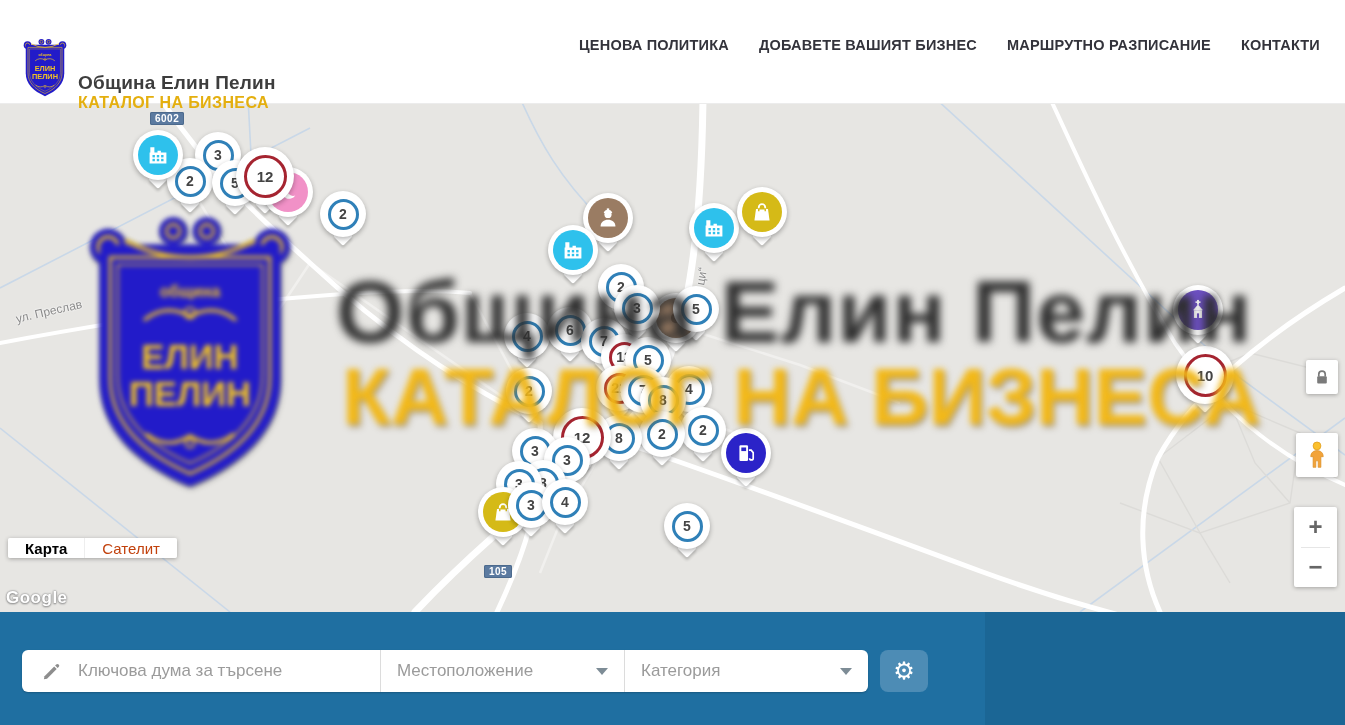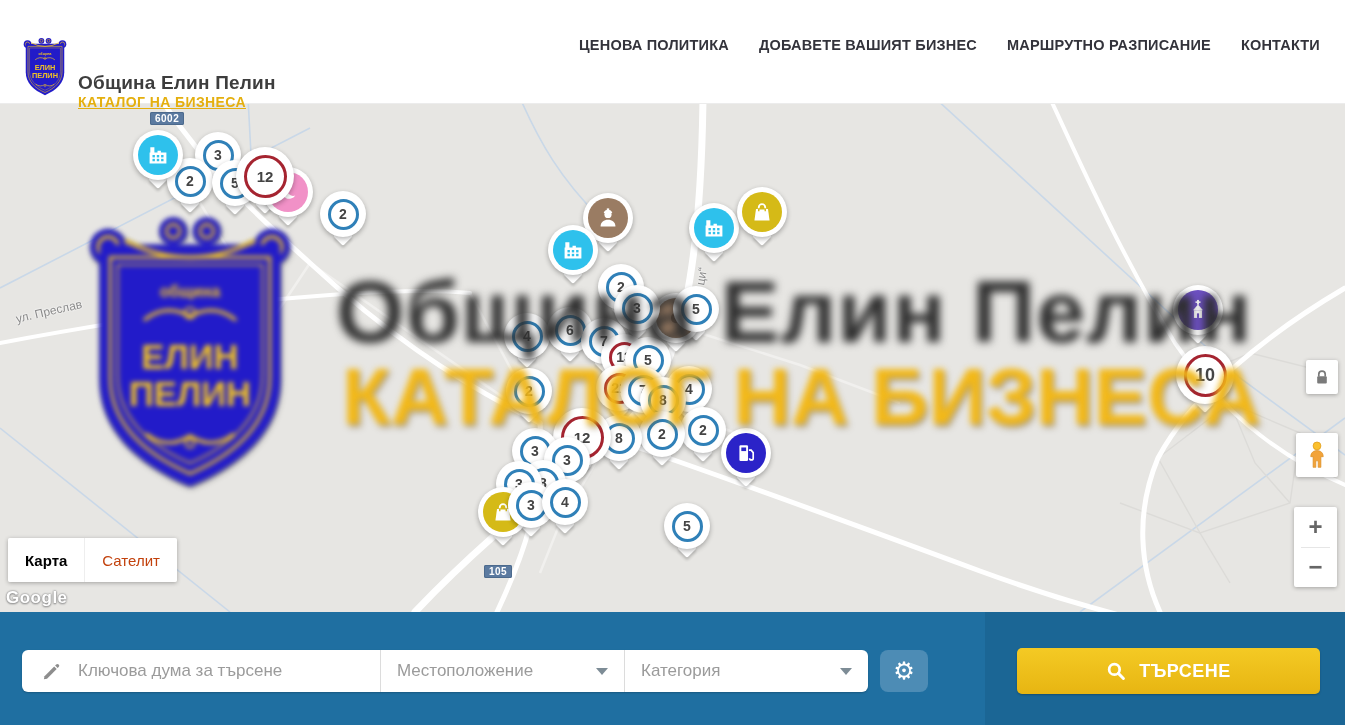--- a/index.html
+++ b/index.html
@@ -6,21 +6,21 @@
   .page{position:relative;width:1345px;height:725px;overflow:hidden;
         font-family:"Liberation Sans",sans-serif;background:#fff;}
 
   
   .header{position:absolute;left:0;top:0;width:1345px;height:103px;background:#fff;
           border-bottom:1px solid #ececec;z-index:30;}
   .brand{position:absolute;left:22px;top:24px;display:flex;align-items:center;}
   .brand-logo{width:46px;height:60px;}
   .brand-text{margin-left:10px;line-height:1.15;margin-top:48px;}
   .brand-title{font-size:19px;font-weight:bold;color:#3d3d3d;letter-spacing:.2px;}
-  .brand-sub{font-size:14px;font-weight:bold;letter-spacing:.4px;text-decoration:underline;}
+  .brand-sub{font-size:16px;font-weight:bold;letter-spacing:.4px;}
   .nav{position:absolute;right:25px;top:0;height:89px;display:flex;align-items:center;gap:30px;}
   .nav-item{font-size:14.5px;font-weight:bold;color:#33333b;letter-spacing:.2px;cursor:pointer;white-space:nowrap;}
 
   
   .map{position:absolute;left:0;top:103px;width:1345px;height:509px;background:#e7e6e3;overflow:hidden;}
   .map-roads{position:absolute;left:0;top:0;z-index:1;}
   .map-layer{position:absolute;left:0;top:0;width:100%;height:100%;}
   .labels-layer{z-index:2;}
   .markers-layer{z-index:3;}
   .street-label{position:absolute;font-size:12px;color:#8a8a8a;white-space:nowrap;
@@ -45,21 +45,21 @@
   .wm-shield{position:absolute;left:85px;top:110px;width:210px;height:282px;filter:blur(2.5px) drop-shadow(1px 2px 2px rgba(0,0,0,.45));}
   .wm-title{position:absolute;left:336px;top:158px;font-size:88px;font-weight:bold;color:#2e2e2e;
             letter-spacing:1px;filter:blur(4px);white-space:nowrap;}
   .wm-sub{position:absolute;left:342px;top:248px;font-size:80px;font-weight:800;color:#f2b818;
           letter-spacing:0;filter:blur(3px);white-space:nowrap;
           text-shadow:2px 3px 3px rgba(70,45,0,.45);}
 
   
   .maptype{position:absolute;left:8px;top:435px;z-index:10;display:flex;
            box-shadow:0 1px 4px rgba(0,0,0,.3);border-radius:2px;overflow:hidden;}
-  .maptype button{border:0;background:#fff;height:44px;font-family:"Liberation Sans",sans-serif;
+  .maptype button{border:0;background:#fff;height:20px;font-family:"Liberation Sans",sans-serif;
                   font-size:15px;padding:0 17px;cursor:pointer;}
   .maptype .active{font-weight:bold;color:#000;}
   .maptype .inactive{color:#c2410c;border-left:1px solid #eee;}
   .google-logo{position:absolute;left:6px;bottom:4px;z-index:10;font-size:17px;font-weight:bold;color:#fff;
                letter-spacing:.5px;cursor:pointer;
                text-shadow:0 0 2px #9a9a9a,0 0 2px #9a9a9a,0 1px 2px #8a8a8a;}
   .attribution{position:absolute;right:4px;bottom:1px;z-index:10;display:flex;gap:3px;font-size:10.5px;color:#3a3a3a;}
   .attribution span{background:rgba(245,245,245,.82);padding:1px 5px;cursor:pointer;white-space:nowrap;}
   .ctl{position:absolute;background:#fff;border-radius:2px;box-shadow:0 1px 4px rgba(0,0,0,.3);z-index:10;
        display:flex;align-items:center;justify-content:center;cursor:pointer;}
@@ -432,21 +432,21 @@
               <rect x="9.2" y="1.6" width="1.6" height="4" fill="#fff"></rect>
     <rect x="7.9" y="2.8" width="4.2" height="1.3" fill="#fff"></rect>
     <path d="M10 5.4 L14.2 10.2 H5.8 z" fill="#fff"></path>
               <rect x="6.6" y="10.2" width="6.8" height="6.4" fill="#fff"></rect>
     <rect x="9.1" y="12.8" width="1.8" height="3.8" fill="#6d50c3"></rect>
             </svg>
           </div>
         </div>
         <div class="pin" style="height: 58px; width: 58px; left: 1176px; top: 243px;">
           <div class="ring" style="height: 37px; width: 37px; border-color: rgb(165, 36, 48);">
-            <span style="font-size: 18px;">10</span>
+            <span style="font-size: 15px;">10</span>
           </div>
         </div>
       </div>
 
     <div class="watermark">
       <span class="wm-shield"><svg viewBox="0 0 200 268" width="100%" height="100%">
     <circle cx="22" cy="32" r="17" fill="#221bc9"></circle>
             <circle cx="22" cy="32" r="9.5" fill="none" stroke="#f0c225" stroke-width="3"></circle>
     <circle cx="178" cy="32" r="17" fill="#221bc9"></circle>
             <circle cx="178" cy="32" r="9.5" fill="none" stroke="#f0c225" stroke-width="3"></circle>
@@ -514,21 +514,14 @@
       <div class="wb-section wb-select">
         <span class="lbl">Категория</span>
         <span class="caret"></span>
       </div>
     </div>
 
     <button class="gear-btn">
       <span>⚙</span>
     </button>
 
-    <button class="search-btn">
-      <svg width="21" height="21" viewBox="0 0 20 20">
-        <circle cx="8" cy="8" r="5" fill="none" stroke="#fff" stroke-width="2.6"></circle>
-        <path d="M11.8 11.8 L16.6 16.6" stroke="#fff" stroke-width="2.8" stroke-linecap="round"></path>
-      </svg>
-      <span class="lbl">ТЪРСЕНЕ</span>
-    </button>
   </div>
 </div>
 
 </body></html>

